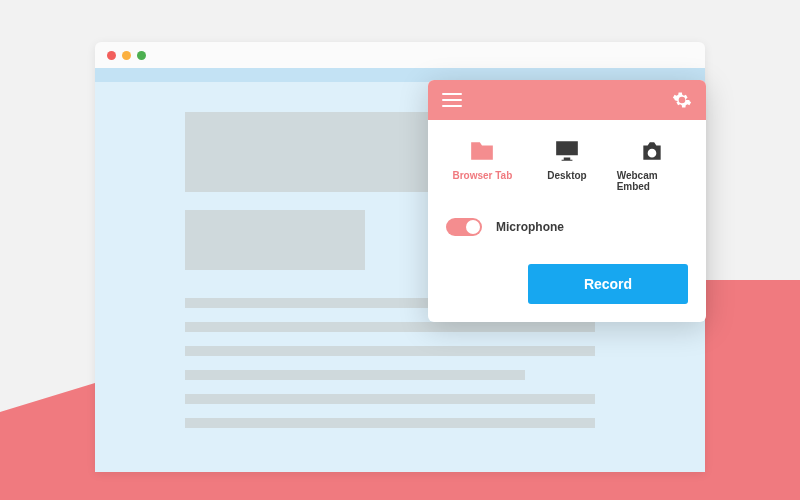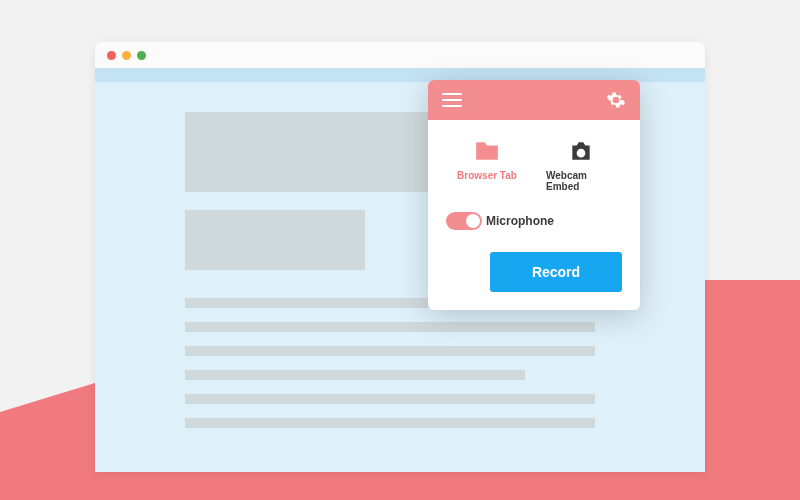--- a/index.html
+++ b/index.html
@@ -60,21 +60,21 @@
     background: #cfd9dc;
     height: 10px;
     margin-bottom: 14px;
     max-width: 410px;
   }
   .line.short { width: 340px; }
 
   .popup {
     position: absolute;
     left: 428px; top: 80px;
-    width: 212px;
+    width: 278px;
     background: #fff;
     border-radius: 6px;
     box-shadow: 0 6px 30px rgba(0,0,0,0.18);
   }
   .popup-header {
     background: #f48d8f;
     height: 40px;
     border-radius: 6px 6px 0 0;
     display: flex;
     align-items: center;
@@ -109,22 +109,22 @@
     font-weight: 700;
     color: #3b3b3b;
   }
   .source.active .lbl { color: #f07a7f; }
 
   .toggles {
     padding: 6px 18px 14px 18px;
   }
   .toggle-row {
     display: flex; align-items: center;
-    gap: 4px;
-    margin: 4px 0;
+    gap: 14px;
+    margin: 10px 0;
   }
   .toggle {
     width: 36px; height: 18px;
     border-radius: 10px;
     position: relative;
     cursor: pointer;
   }
   .toggle .knob {
     position: absolute;
     top: 2px;
@@ -201,20 +201,28 @@
     <div class="source active">
       <div class="icon">
         <svg viewBox="0 0 24 24" width="30" height="26">
             <path fill="#f48d8f" d="M10 4H2v16h20V7H12l-2-3z"></path>
           </svg>
       </div>
       <div class="lbl">Browser Tab</div>
     </div>
     <div class="source">
       <div class="icon">
+        <svg viewBox="0 0 24 24" width="28" height="26">
+            <path fill="#3b3b3b" d="M2 3h20v13H2V3zm7 15h6v2h2v1H7v-1h2v-2z"></path>
+          </svg>
+      </div>
+      <div class="lbl">Desktop</div>
+    </div>
+    <div class="source">
+      <div class="icon">
         <svg viewBox="0 0 24 24" width="30" height="26">
             <path fill="#3b3b3b" d="M4 7h4l2-3h4l2 3h4v13H4V7zm8 3a4 4 0 1 0 0 8 4 4 0 0 0 0-8z"></path>
           </svg>
       </div>
       <div class="lbl">Webcam Embed</div>
     </div>
   </div>
 
   <div class="toggles">
     <div class="toggle-row">

